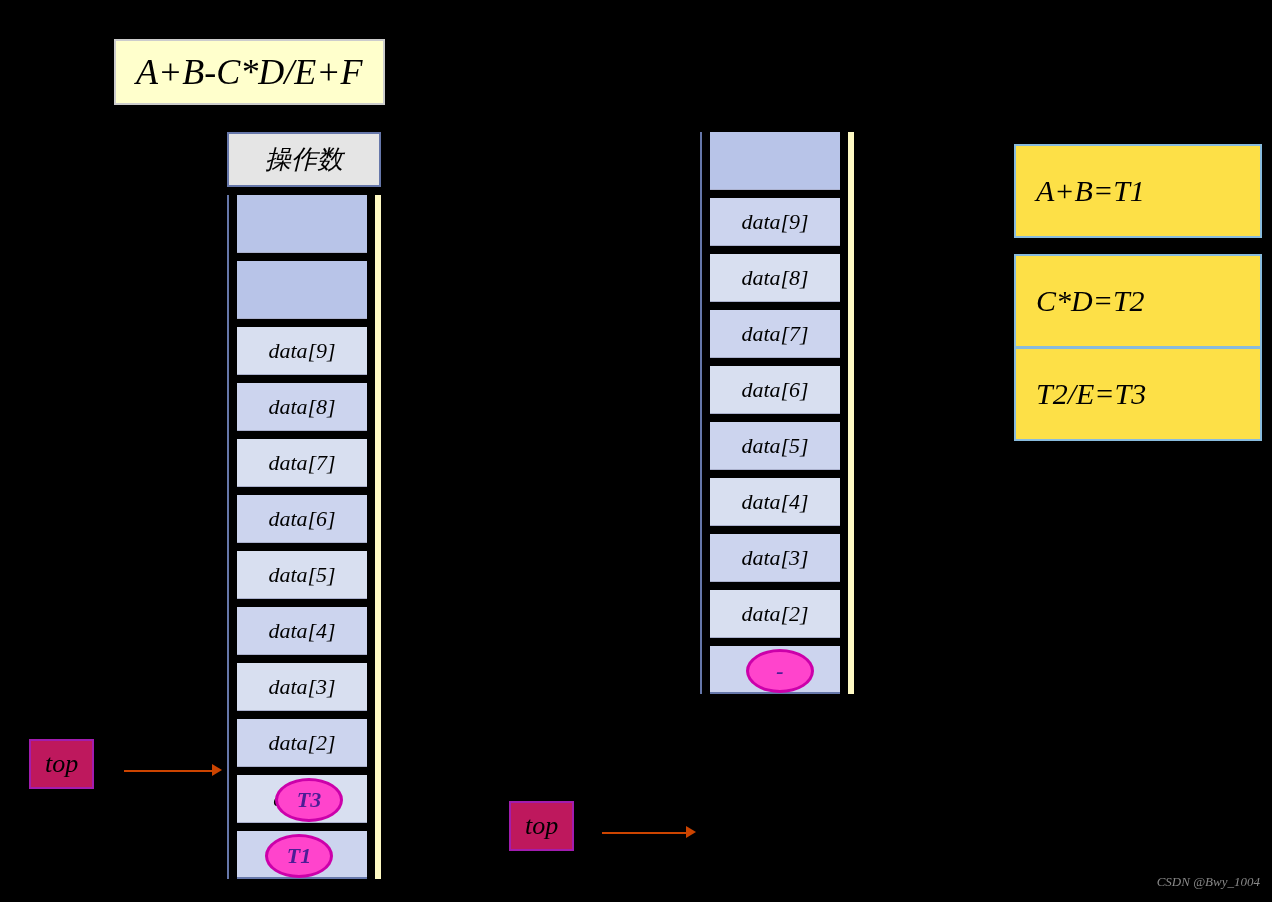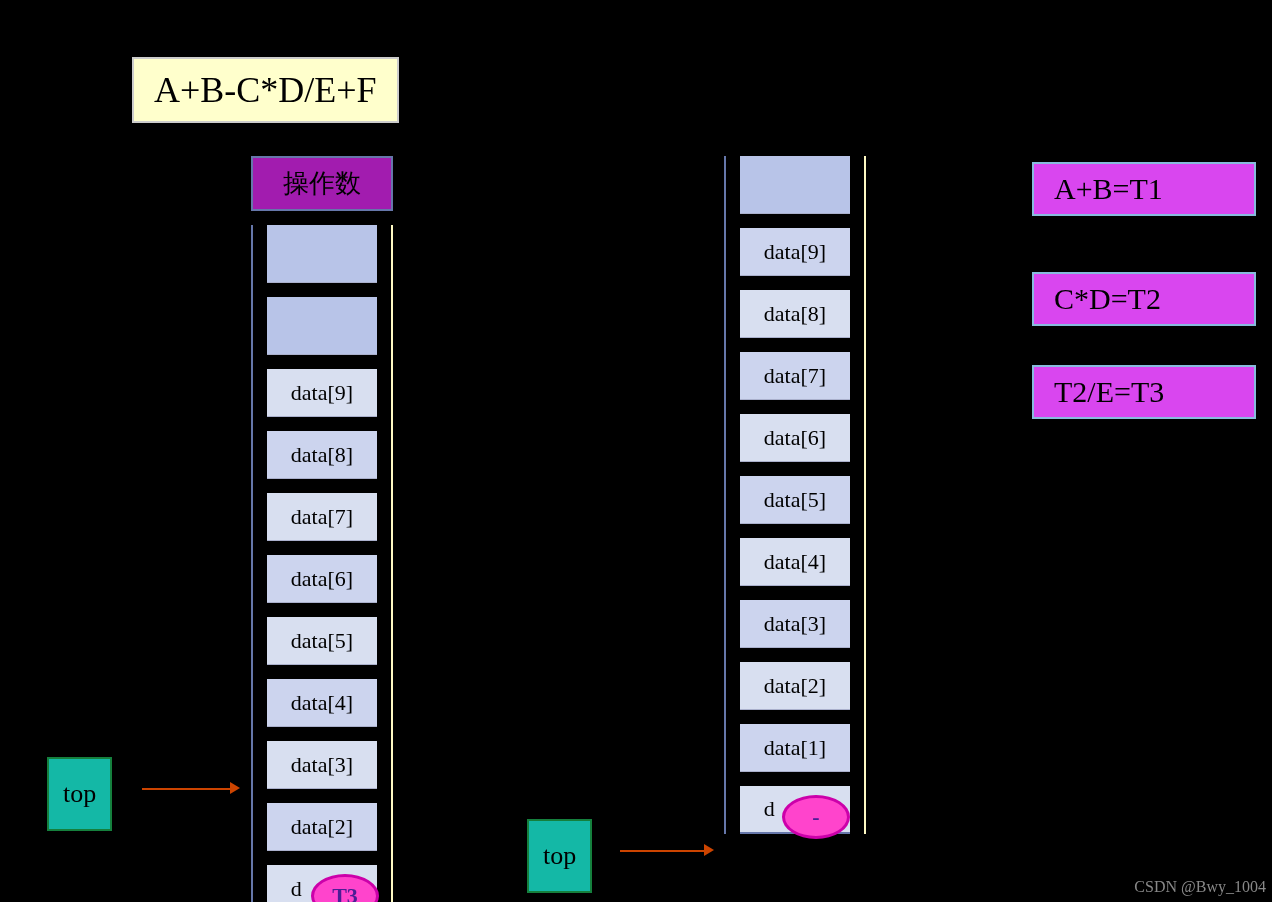--- a/index.html
+++ b/index.html
@@ -1,15 +1,15 @@
 <!DOCTYPE html>
 <html><head>
   <meta charset="utf-8">
   <style>
-    * { margin: 14px; padding: 0; box-sizing: border-box; }
+    * { margin: 8px; padding: 0; box-sizing: border-box; font-style: italic; }
     body {
       background: #000;
       width: 1272px;
       height: 902px;
       position: relative;
       overflow: hidden;
       font-family: 'SimSun', 'Microsoft YaHei', serif;
     }
 
     .expression-box {
@@ -34,31 +34,31 @@
 
     
     .stack-container-op {
       position: absolute;
       top: 100px;
       left: 668px;
       width: 170px;
     }
 
     .stack-header {
-      background: #a21caf;
+      background: #e5e5e5;
       border: 2px solid #6677aa;
       text-align: center;
       padding: 8px;
       font-size: 26px;
       color: #000;
     }
 
     .stack-body {
       border-left: 2px solid #6677aa;
-      border-right: 2px solid #fef9c3;
+      border-right: 6px solid #fef9c3;
     }
 
     .stack-row {
       background: #ccd4ee;
       border-bottom: 1px solid #aab0cc;
       height: 48px;
       display: flex;
       align-items: center;
       justify-content: center;
       font-size: 22px;
@@ -75,23 +75,23 @@
       height: 58px;
     }
 
     .stack-bottom {
       border-bottom: 2px solid #6677aa;
     }
 
     
     .top-box {
       position: absolute;
-      background: #14b8a6;
-      border: 2px solid #15803d;
-      padding: 20px 14px;
+      background: #be185d;
+      border: 2px solid #a21caf;
+      padding: 8px 14px;
       font-size: 26px;
       color: #000;
     }
 
     
     .oval-badge {
       position: absolute;
       background: #ff44cc;
       border: 3px solid #cc00aa;
       border-radius: 50%;
@@ -102,34 +102,34 @@
       justify-content: center;
       font-size: 22px;
       font-weight: bold;
       color: #4c1d95;
       z-index: 10;
     }
 
     
     .result-box {
       position: absolute;
-      background: #d946ef;
+      background: #fde047;
       border: 2px solid #88bbdd;
-      padding: 8px 20px;
+      padding: 28px 20px;
       font-size: 30px;
       color: #000;
-      width: 224px;
+      width: 248px;
     }
 
     
     .watermark {
       position: absolute;
       bottom: 20px;
       right: 20px;
-      font-size: 16px;
+      font-size: 13px;
       color: #888;
     }
 
     
     .arrow-line {
       position: absolute;
       background: #cc4400;
       height: 2px;
     }
     .arrow-head {
@@ -183,21 +183,20 @@
   <div class="stack-body">
     <div class="stack-row empty"></div>
     <div class="stack-row">data[9]</div>
     <div class="stack-row">data[8]</div>
     <div class="stack-row">data[7]</div>
     <div class="stack-row">data[6]</div>
     <div class="stack-row">data[5]</div>
     <div class="stack-row">data[4]</div>
     <div class="stack-row">data[3]</div>
     <div class="stack-row">data[2]</div>
-    <div class="stack-row">data[1]</div>
     <div class="stack-row stack-bottom" style="position:relative;">
       d<span style="margin-left:30px;">]</span>
       
       <div class="oval-badge" style="left: 28px; top: -5px;">-</div>
     </div>
   </div>
 </div>
 
 <div class="top-box" style="top: 777px; left: 485px;">top</div>
 

